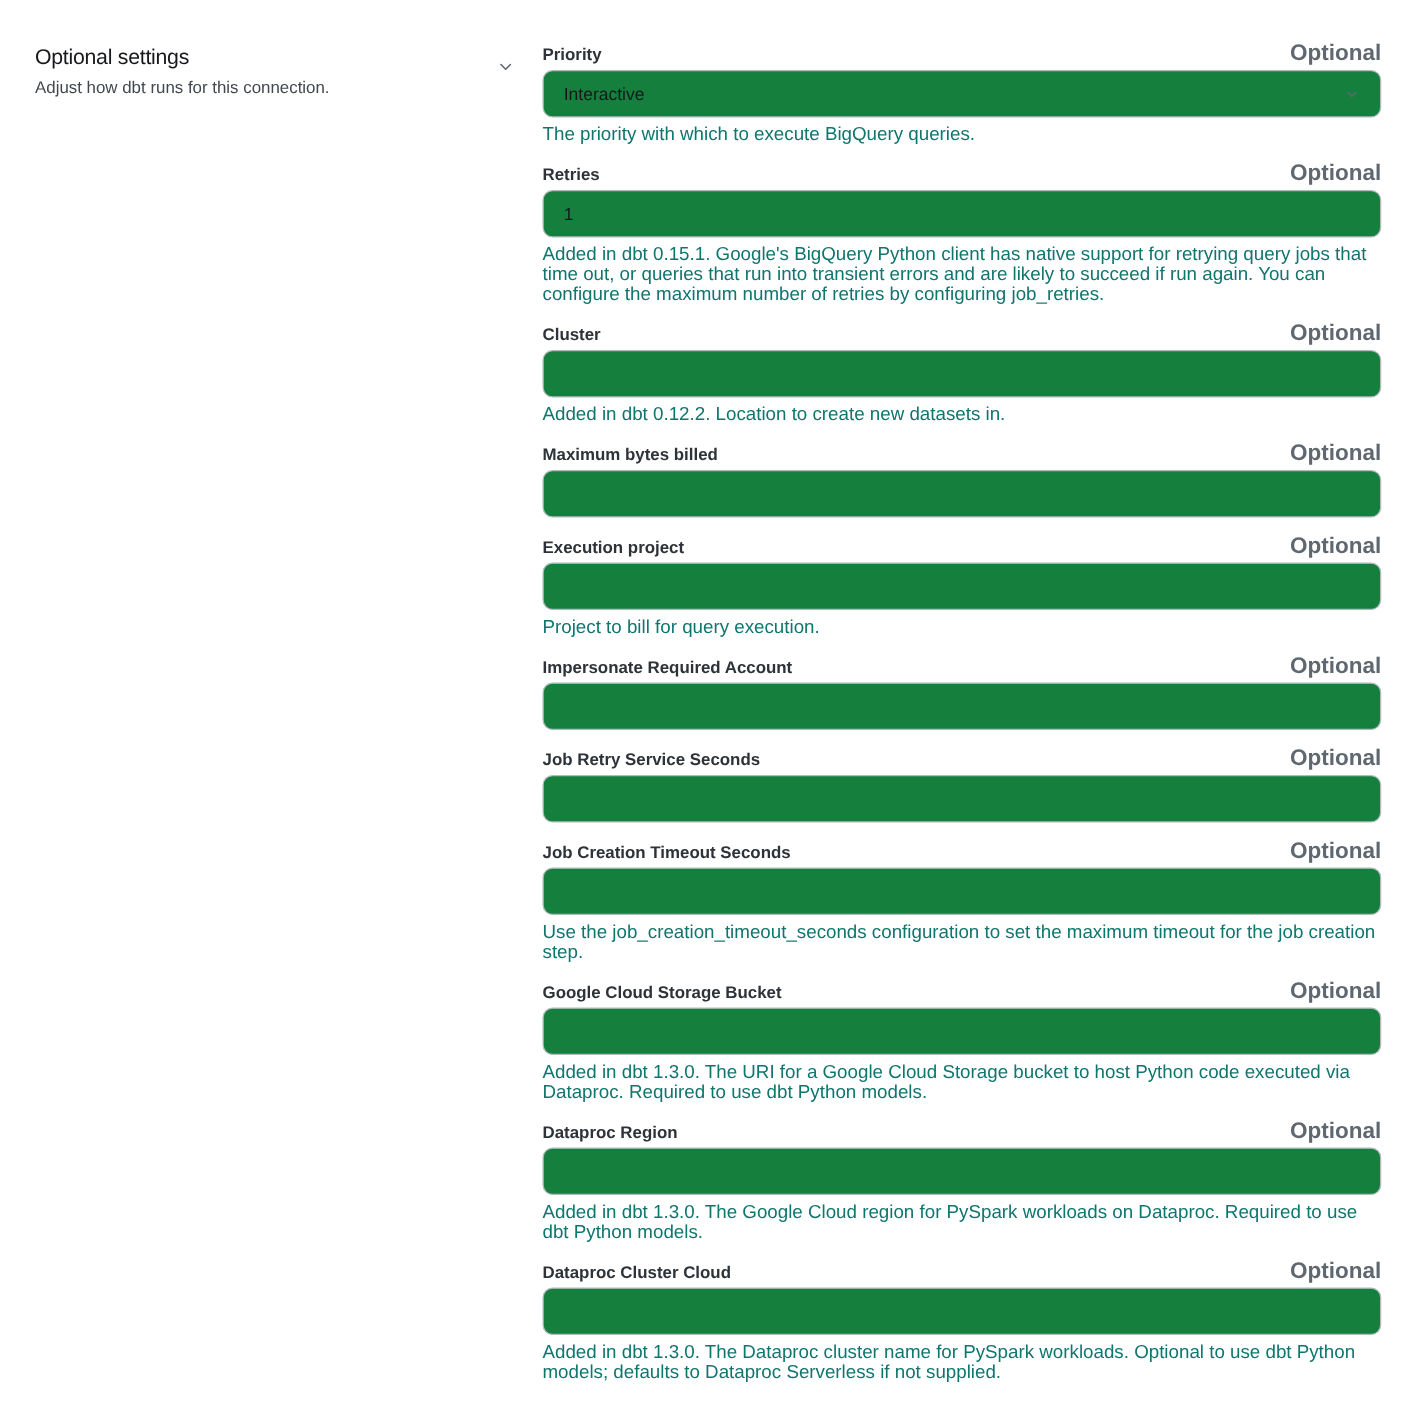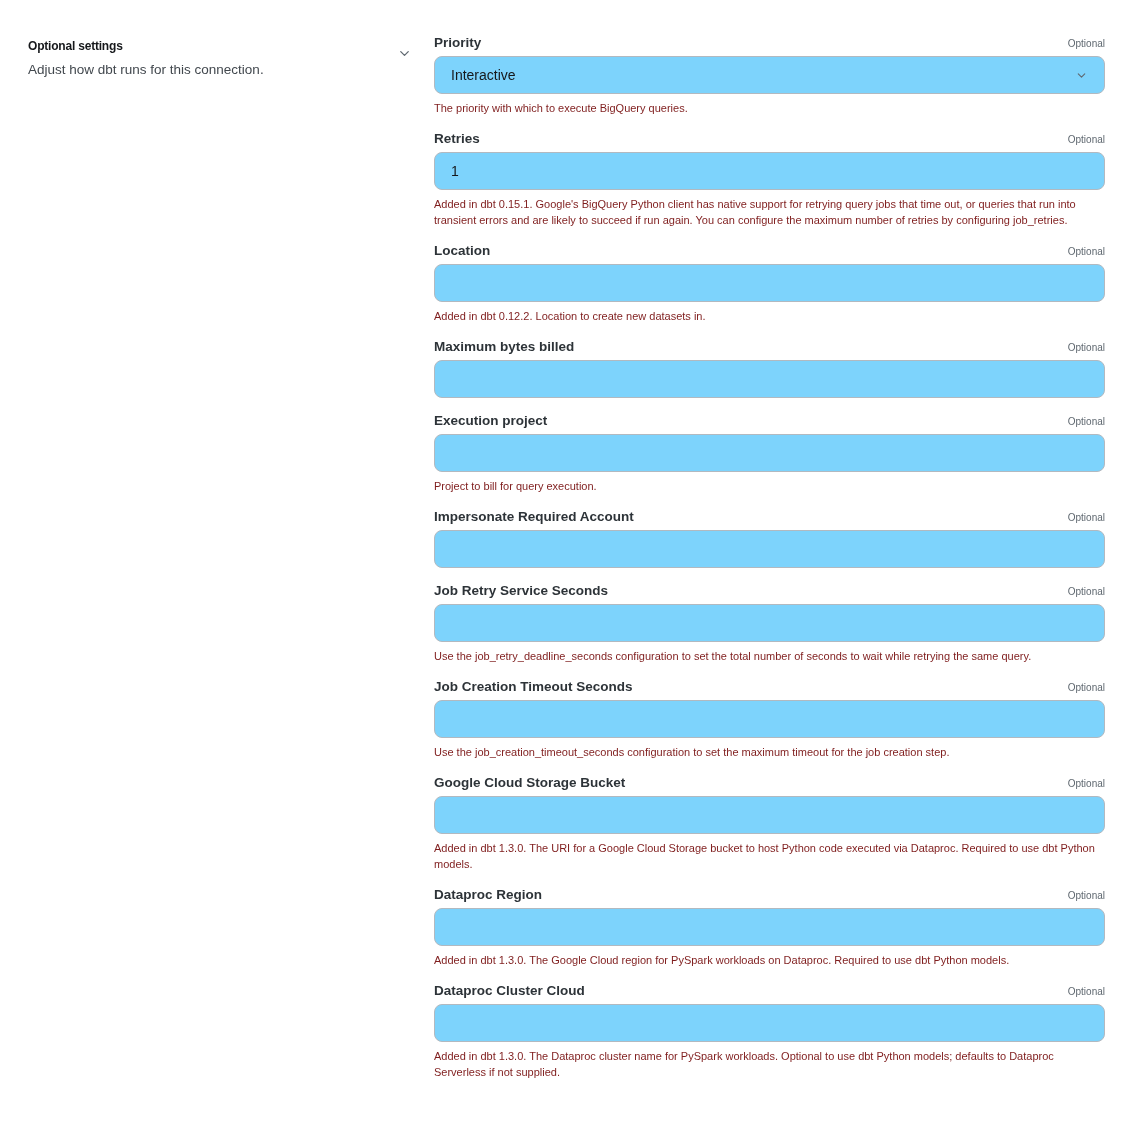--- a/index.html
+++ b/index.html
@@ -19,22 +19,22 @@
   
   .left {
     flex: 0 0 434px;
     display: flex;
     justify-content: space-between;
     align-items: flex-start;
     padding-left: 28px;
     padding-right: 22px;
   }
   .section-title {
-    font-size: 12px;
-    font-weight: 700;
+    font-size: 17px;
+    font-weight: 400;
     letter-spacing: -0.2px;
     color: #16181b;
     line-height: 24px;
   }
   .section-subtitle {
     font-size: 13.5px;
     color: #42484e;
     line-height: 17px;
     margin-top: 3px;
   }
@@ -59,49 +59,49 @@
     align-items: baseline;
     line-height: 17px;
     margin-bottom: 4px;
   }
   .field-label {
     font-size: 13.5px;
     font-weight: 600;
     color: #2d3338;
   }
   .field-tag {
-    font-size: 10px;
-    font-weight: 400;
+    font-size: 18px;
+    font-weight: 700;
     color: #5f6870;
   }
   .control {
     width: 100%;
     height: 38px;
     border: 1px solid #b2b9c0;
     border-radius: 8px;
-    background: #7dd3fc;
+    background: #15803d;
     font-family: "Liberation Sans", sans-serif;
     font-size: 14px;
     color: #16181b;
     padding: 0 16px;
     outline: none;
   }
   .select-control {
     display: flex;
     align-items: center;
     justify-content: space-between;
     cursor: pointer;
   }
   .select-value { font-size: 14px; color: #16181b; }
   .caret { line-height: 0; color: #5f6870; flex: 0 0 auto; }
   .field-help {
     margin-top: 6px;
-    font-size: 11px;
+    font-size: 15px;
     line-height: 16px;
-    color: #7f1d1d;
+    color: #0f766e;
   }
 </style>
 </head>
 <body>
 
 <div class="page">
 
   <aside class="left">
     <div>
       <h2 class="section-title">Optional settings</h2>
@@ -140,21 +140,21 @@
       <label class="field-label">Retries</label>
       <span class="field-tag">Optional</span>
     </div>
     
     <input class="control" type="text" value="1" style="">
     <p class="field-help">Added in dbt 0.15.1. Google's BigQuery Python client has native support for retrying query jobs that time out, or queries that run into transient errors and are likely to succeed if run again. You can configure the maximum number of retries by configuring job_retries.</p>
   </div>
 
   <div class="field">
     <div class="field-head">
-      <label class="field-label">Location</label>
+      <label class="field-label">Cluster</label>
       <span class="field-tag">Optional</span>
     </div>
     
     <input class="control" type="text" value="" style="">
     <p class="field-help">Added in dbt 0.12.2. Location to create new datasets in.</p>
   </div>
 
   <div class="field">
     <div class="field-head">
       <label class="field-label">Maximum bytes billed</label>
@@ -184,21 +184,20 @@
     
   </div>
 
   <div class="field">
     <div class="field-head">
       <label class="field-label">Job Retry Service Seconds</label>
       <span class="field-tag">Optional</span>
     </div>
     
     <input class="control" type="text" value="" style="">
-    <p class="field-help">Use the job_retry_deadline_seconds configuration to set the total number of seconds to wait while retrying the same query.</p>
   </div>
 
   <div class="field">
     <div class="field-head">
       <label class="field-label">Job Creation Timeout Seconds</label>
       <span class="field-tag">Optional</span>
     </div>
     
     <input class="control" type="text" value="" style="">
     <p class="field-help">Use the job_creation_timeout_seconds configuration to set the maximum timeout for the job creation step.</p>

